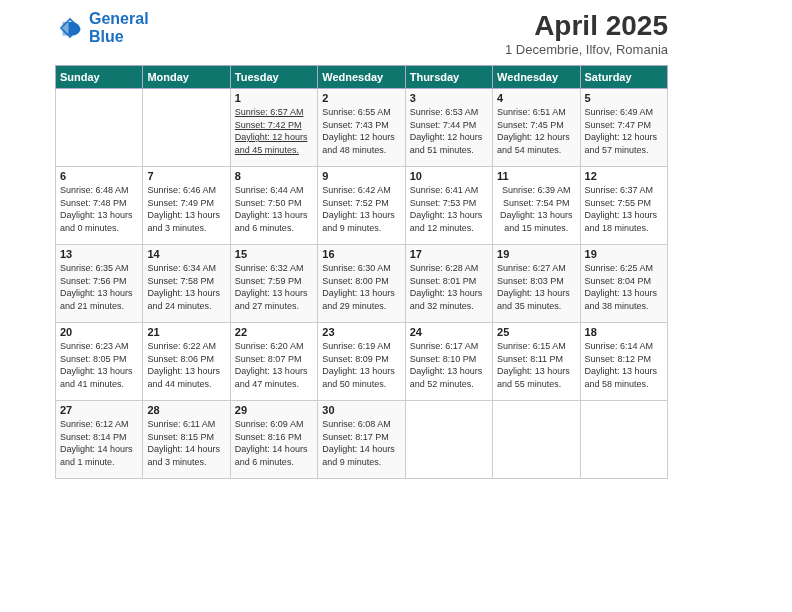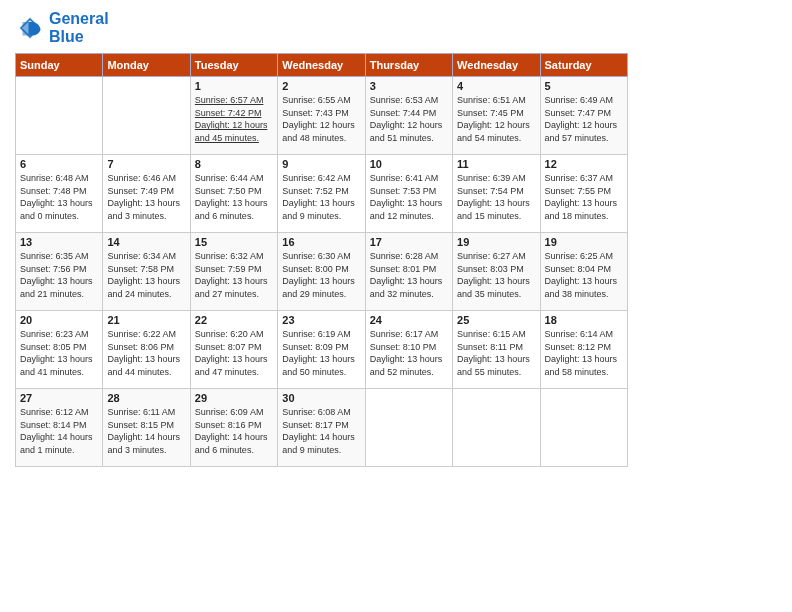--- a/index.html
+++ b/index.html
@@ -9,20 +9,21 @@
       width: 792px;
       height: 612px;
       overflow: hidden;
     }
     .page {
       width: 631px;
       height: 612px;
       background: #fff;
       position: relative;
       padding: 10px 3px 10px 15px;
+      margin-left: 40px;
     }
     .header {
       display: flex;
       justify-content: space-between;
       align-items: flex-start;
       margin-bottom: 8px;
     }
     .logo {
       display: flex;
       align-items: center;
@@ -50,21 +51,21 @@
     .subtitle {
       font-size: 13px;
       color: #555;
     }
     table {
       width: 100%;
       border-collapse: collapse;
       table-layout: fixed;
     }
     thead tr th {
-      background-color: #c2410c;
+      background-color: #0f766e;
       color: #fff;
       font-size: 11px;
       font-weight: bold;
       padding: 5px 4px;
       text-align: left;
       border: 1px solid #aac;
     }
     tbody tr td {
       vertical-align: top;
       border: 1px solid #ccc;
@@ -103,20 +104,22 @@
         <polygon points="20,5 35,20 20,35 5,20" fill="#1a6fc4" opacity="0.15"></polygon>
         <polygon points="20,8 32,20 20,32 8,20" fill="none" stroke="#1a6fc4" stroke-width="2"></polygon>
         <path d="M22,12 Q32,12 34,22 Q32,30 22,30 L18,30 L18,12 Z" fill="#1a6fc4"></path>
         <rect x="10" y="12" width="10" height="18" fill="#1a6fc4" opacity="0.5"></rect>
       </svg>
       <div class="logo-text">
         <span class="blue">General</span><br><span class="blue">Blue</span>
       </div>
     </div>
     <div class="title-block">
+      <div class="month-title">April 2025</div>
+      <div class="subtitle">1 Decembrie, Ilfov, Romania</div>
     </div>
   </div>
 
   <table>
     <thead>
       <tr>
       <th>Sunday</th>
           <th>Monday</th>
           <th>Tuesday</th>
           <th>Wednesday</th>
@@ -186,21 +189,21 @@
 Daylight: 13 hours and 9 minutes.</div>
           </td>
           <td>
             <span class="day-num">10</span>
             <div class="cell-content" style="white-space: pre-line;">Sunrise: 6:41 AM
 Sunset: 7:53 PM
 Daylight: 13 hours and 12 minutes.</div>
           </td>
           <td>
             <span class="day-num">11</span>
-            <div class="cell-content" style="white-space: pre-line;">Sunrise: 6:39 AM
+            <div class="cell-content" style="white-space: pre-line; text-align: center;">Sunrise: 6:39 AM
 Sunset: 7:54 PM
 Daylight: 13 hours and 15 minutes.</div>
           </td>
           <td>
             <span class="day-num">12</span>
             <div class="cell-content" style="white-space: pre-line;">Sunrise: 6:37 AM
 Sunset: 7:55 PM
 Daylight: 13 hours and 18 minutes.</div>
           </td>
         </tr>

